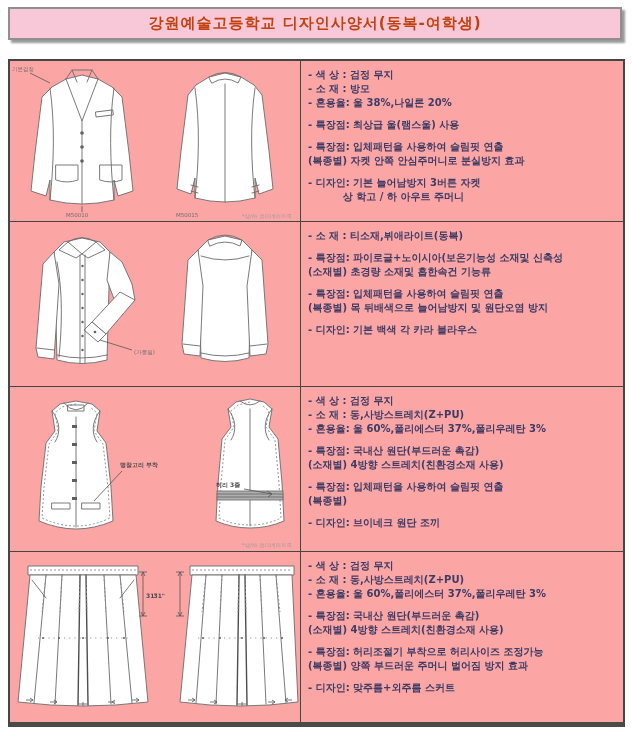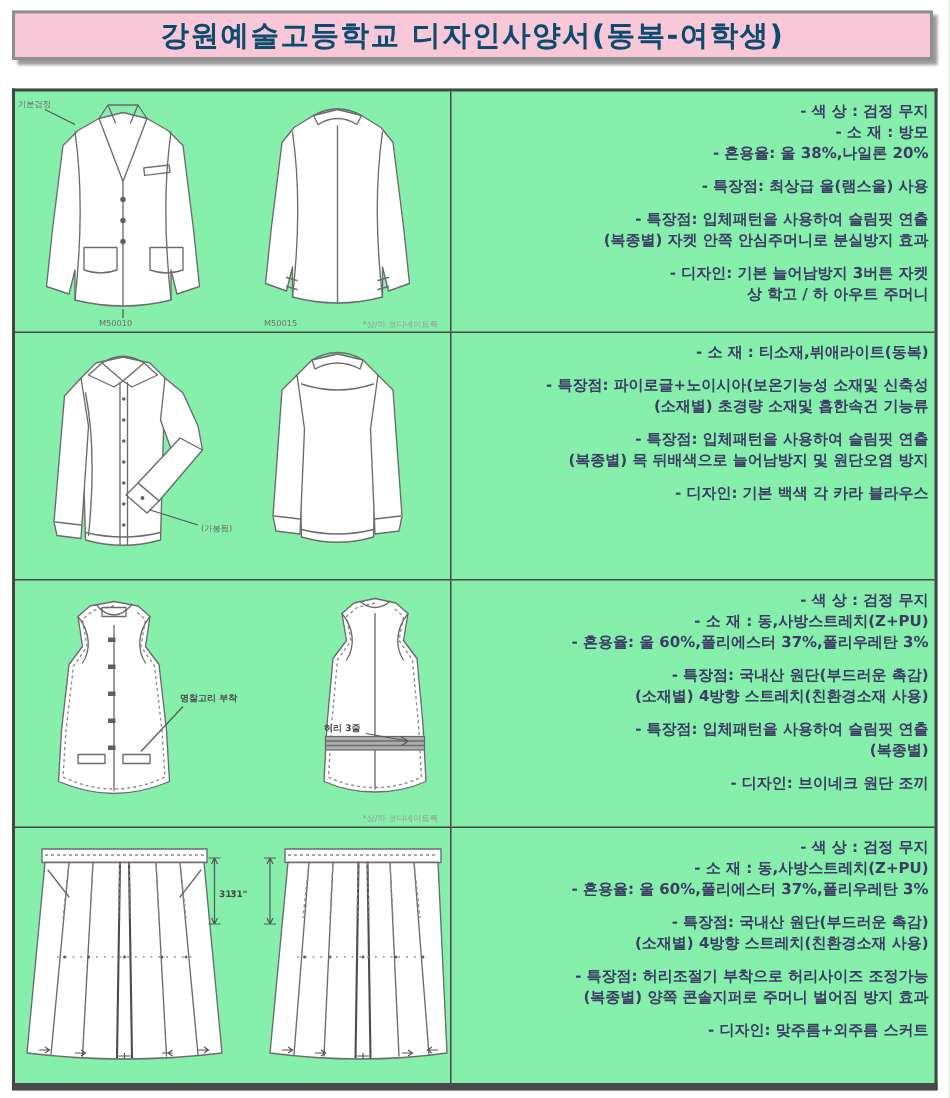--- a/index.html
+++ b/index.html
@@ -5,25 +5,25 @@
   html,body{margin:0;padding:0;}
   body{
     width:633px;height:732px;position:relative;background:#ffffff;
     font-family:"DejaVu Sans","Liberation Sans",sans-serif;overflow:hidden;
   }
   .title-bar{
     position:absolute;left:8px;top:7px;width:610px;height:29px;
     background:#f9c8d8;border:2px solid #8f8f8f;
     box-shadow:3px 3px 2px #9a9a9a;
     display:flex;align-items:center;justify-content:center;
-    font-size:19px;font-weight:bold;color:#0c4a6e;letter-spacing:1px;
+    font-size:15px;font-weight:bold;color:#c2410c;letter-spacing:1px;
   }
   .spec-table{
     position:absolute;left:8px;top:59px;width:613px;
-    border:2px solid #454545;border-bottom:5px solid #4a4a4a;background:#86efac;text-align:right;
+    border:2px solid #454545;border-bottom:5px solid #4a4a4a;background:#fca5a5;
   }
   .trow{display:flex;}
   .trow + .trow{border-top:1.5px solid #454545;}
   .cell-left{width:290px;position:relative;border-right:1.5px solid #454545;flex:none;}
   .cell-right{flex:1;padding:7px 4px 0 7px;}
   .spec-line{
     font-size:10px;font-weight:bold;color:#3c3c64;line-height:14px;
     white-space:pre-wrap;
   }
   .spec-line.gap{margin-top:8px;}
@@ -227,18 +227,18 @@
         </g>
       </svg>
     </div>
     <div class="cell-right">
         <div class="spec-line">- 색 상 : 검정 무지</div>
         <div class="spec-line">- 소 재 : 동,사방스트레치(Z+PU)</div>
         <div class="spec-line">- 혼용율: 울 60%,폴리에스터 37%,폴리우레탄 3%</div>
         <div class="spec-line gap">- 특장점: 국내산 원단(부드러운 촉감)</div>
         <div class="spec-line">(소재별) 4방향 스트레치(친환경소재 사용)</div>
         <div class="spec-line gap">- 특장점: 허리조절기 부착으로 허리사이즈 조정가능</div>
-        <div class="spec-line">(복종별) 양쪽 콘솔지퍼로 주머니 벌어짐 방지 효과</div>
+        <div class="spec-line">(복종별) 양쪽 부드러운 주머니 벌어짐 방지 효과</div>
         <div class="spec-line gap">- 디자인: 맞주름+외주름 스커트</div>
       </div>
   </section>
 
 </div>
 
 </body></html>

